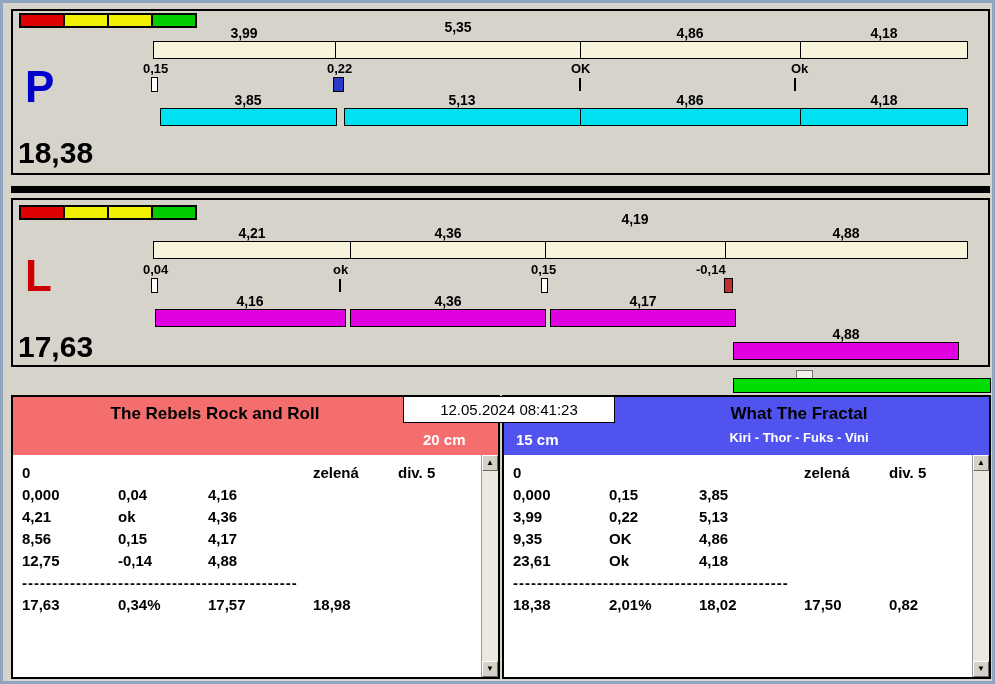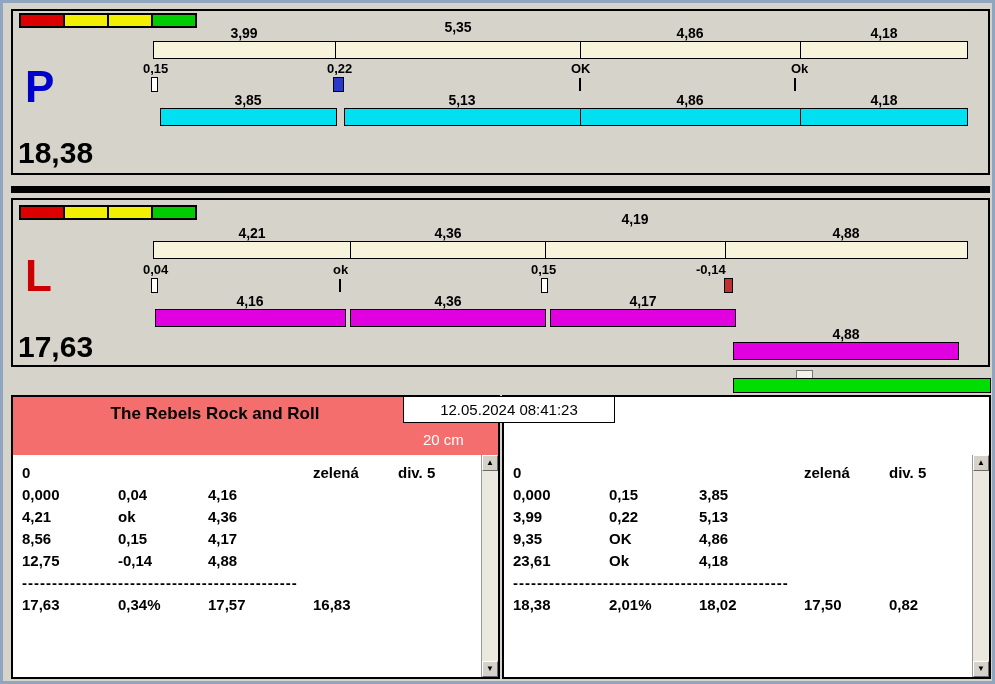--- a/index.html
+++ b/index.html
@@ -45,21 +45,21 @@
   .team-panel { position:absolute; top:392px; width:489px; height:284px; border:2px solid #000; background:#fff; }
   .team-left  { left:8px; }
   .team-right { left:499px; }
   .team-header { position:relative; height:70px; }
   .team-left  .team-header { background:var(--team_left_bg,#f56e6e); }
   .team-right .team-header { background:var(--team_right_bg,#5153ef); }
   .team-title { position:absolute; top:7px;  font-size:17px; font-weight:bold; text-align:center; color:#000; }
   .team-dogs  { position:absolute; top:33px; font-size:13px; font-weight:bold; text-align:center; color:#fff; }
   .team-left  .team-title, .team-left  .team-dogs { left:2px;  width:400px; }
   .team-right .team-title, .team-right .team-dogs { left:107px; width:376px; }
-  .team-height { position:absolute; top:34px; font-size:15px; font-weight:normal; color:#fff; }
+  .team-height { position:absolute; top:34px; font-size:15px; font-weight:bold; color:#fff; }
   .team-left  .team-height { left:410px; }
   .team-right .team-height { left:12px; }
   .table-area { position:absolute; left:0; right:0; top:58px; bottom:0; background:#fff; overflow:hidden; }
   .t-row { display:flex; padding-left:9px; font-size:15px; font-weight:bold; height:22px; line-height:22px; white-space:nowrap; }
   .t-row.first { margin-top:7px; }
   .c1{width:96px;} .c2{width:90px;} .c3{width:105px;} .c4{width:85px;} .c5{flex:1;}
   .t-sep { padding-left:9px; font-size:15px; font-weight:bold; height:22px; line-height:22px;
            letter-spacing:1px; white-space:nowrap; overflow:hidden; }
   .scrollbar { position:absolute; right:0; top:0; bottom:0; width:17px; background:#ebe8e0; border-left:1px solid #999; }
   .sb-btn { position:absolute; left:0; width:16px; height:16px; background:#d5d1c9;
@@ -195,31 +195,36 @@
       <div class="t-row">
         <span class="c1">12,75</span>
         <span class="c2">-0,14</span>
         <span class="c3">4,88</span>
       </div>
       <div class="t-sep">----------------------------------------------</div>
       <div class="t-row">
         <span class="c1">17,63</span>
         <span class="c2">0,34%</span>
         <span class="c3">17,57</span>
-        <span class="c4">16,83</span>
+        <span class="c4">18,98</span>
         <span class="c5"></span>
       </div>
       <div class="scrollbar">
         <span class="sb-btn sb-up">▲</span>
         <span class="sb-btn sb-down">▼</span>
       </div>
     </div>
   </div>
 
   <div class="team-panel team-right">
+    <div class="team-header">
+      <div class="team-title">What The Fractal</div>
+      <div class="team-dogs">Kiri - Thor - Fuks - Vini</div>
+      <div class="team-height">15 cm</div>
+    </div>
     <div class="table-area">
       <div class="t-row first">
         <span class="c1">0</span>
         <span class="c2"></span>
         <span class="c3"></span>
         <span class="c4">zelená</span>
         <span class="c5">div. 5</span>
       </div>
       <div class="t-row">
         <span class="c1">0,000</span>

